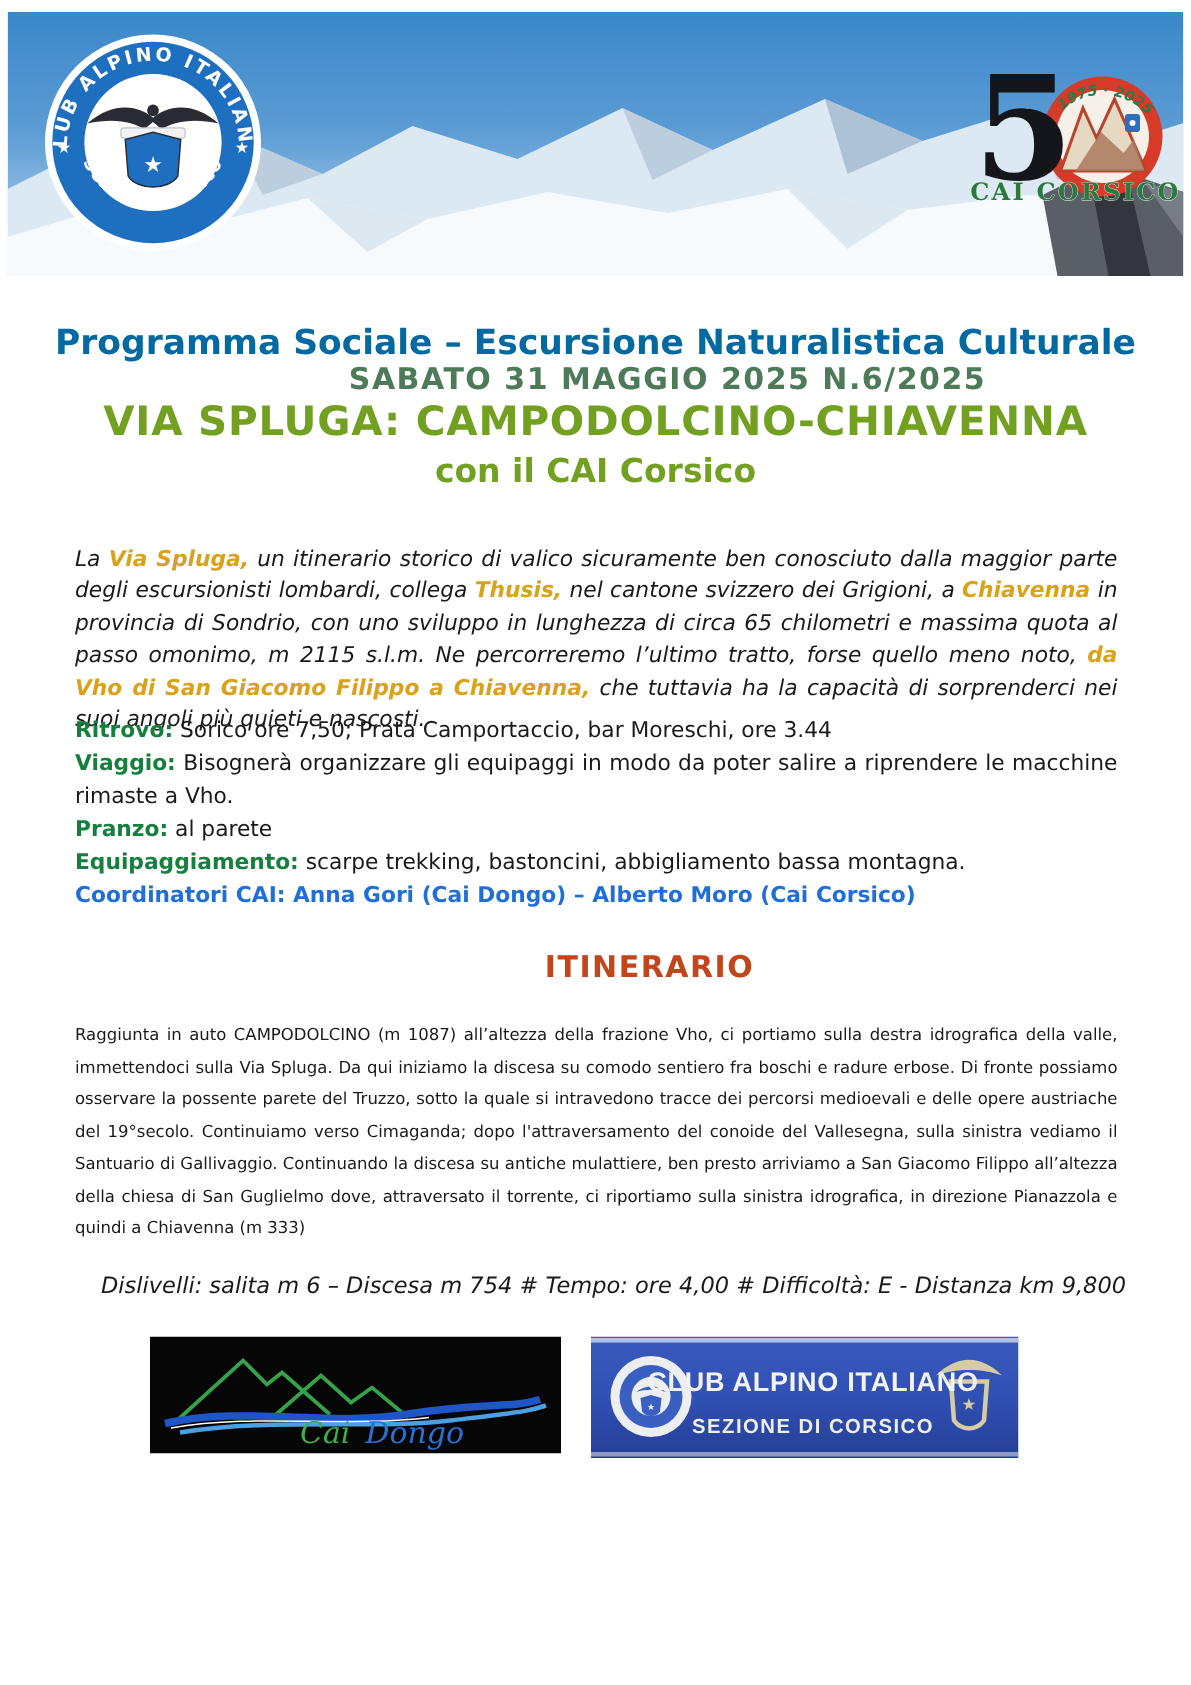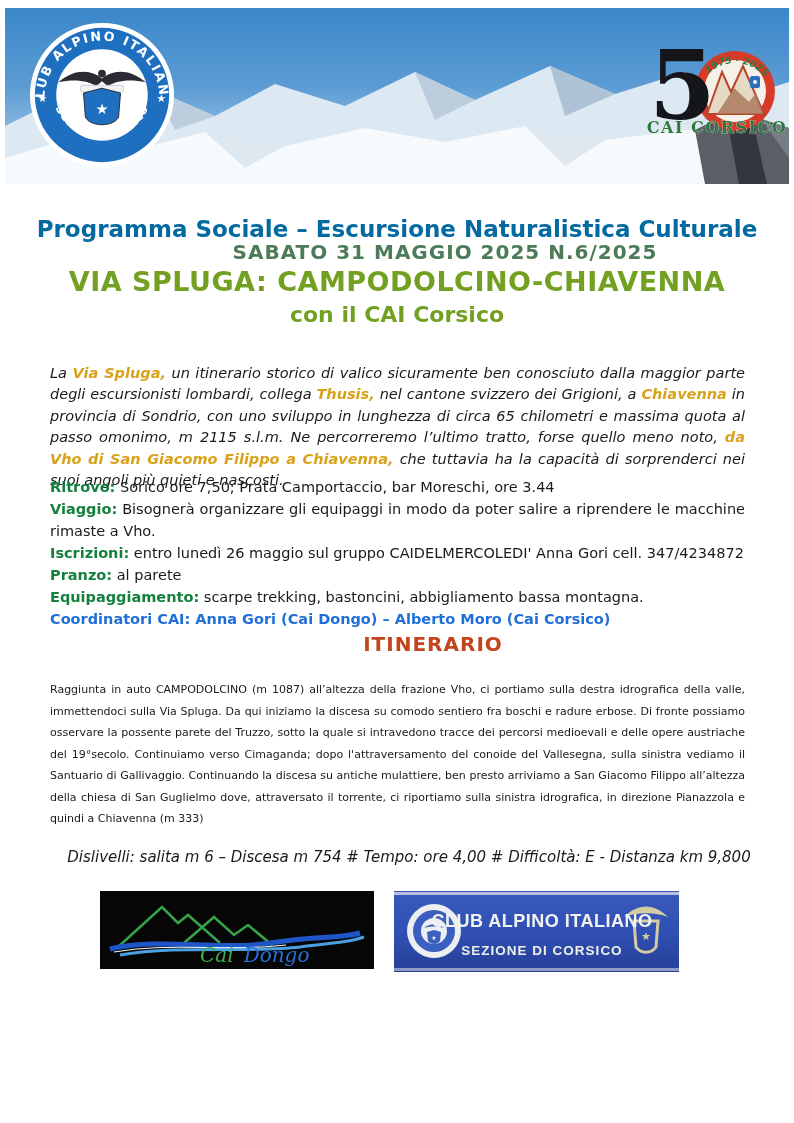--- a/index.html
+++ b/index.html
@@ -126,21 +126,20 @@
   <div class="tline t1">Programma Sociale – Escursione Naturalistica Culturale</div>
   <div class="tline t2">SABATO 31 MAGGIO 2025 N.6/2025</div>
   <div class="tline t3">VIA SPLUGA: CAMPODOLCINO-CHIAVENNA</div>
   <div class="tline t4">con il CAI Corsico</div>
 
   <p class="intro"><span>La </span><span class="hl">Via Spluga,</span><span> un itinerario storico di valico sicuramente ben conosciuto dalla maggior parte degli escursionisti lombardi, collega </span><span class="hl">Thusis,</span><span> nel cantone svizzero dei Grigioni, a </span><span class="hl">Chiavenna</span><span> in provincia di Sondrio, con uno sviluppo in lunghezza di circa 65 chilometri e massima quota al passo omonimo, m 2115 s.l.m. Ne percorreremo l’ultimo tratto, forse quello meno noto, </span><span class="hl">da Vho di San Giacomo Filippo a Chiavenna,</span><span> che tuttavia ha la capacità di sorprenderci nei suoi angoli più quieti e nascosti.</span></p>
 
   <div class="details">
     <p><span class="dlabel">Ritrovo:</span> <span>Sorico ore 7,50; Prata Camportaccio, bar Moreschi, ore 3.44</span></p>
     <p><span class="dlabel">Viaggio:</span> <span>Bisognerà organizzare gli equipaggi in modo da poter salire a riprendere le macchine rimaste a Vho.</span></p>
-    <p><span class="dlabel">Iscrizioni:</span> <span>entro lunedì 26 maggio sul gruppo CAIDELMERCOLEDI' Anna Gori cell. 347/4234872</span></p>
     <p><span class="dlabel">Pranzo:</span> <span>al parete</span></p>
     <p><span class="dlabel">Equipaggiamento:</span> <span>scarpe trekking, bastoncini, abbigliamento bassa montagna.</span></p>
     <p class="coord"><span>Coordinatori CAI:</span> <span>Anna Gori (Cai Dongo) – Alberto Moro (Cai Corsico)</span></p>
   </div>
 
   <div class="itin-head">ITINERARIO</div>
   <p class="itin-body">Raggiunta in auto CAMPODOLCINO (m 1087) all’altezza della frazione Vho, ci portiamo sulla destra idrografica della valle, immettendoci sulla Via Spluga. Da qui iniziamo la discesa su comodo sentiero fra boschi e radure erbose. Di fronte possiamo osservare la possente parete del Truzzo, sotto la quale si intravedono tracce dei percorsi medioevali e delle opere austriache del 19°secolo. Continuiamo verso Cimaganda; dopo l'attraversamento del conoide del Vallesegna, sulla sinistra vediamo il Santuario di Gallivaggio. Continuando la discesa su antiche mulattiere, ben presto arriviamo a San Giacomo Filippo all’altezza della chiesa di San Guglielmo dove, attraversato il torrente, ci riportiamo sulla sinistra idrografica, in direzione Pianazzola e quindi a Chiavenna (m 333)</p>
 
   <div class="stats">Dislivelli: salita m 6 – Discesa m 754  #  Tempo: ore 4,00  #  Difficoltà: E  - Distanza km 9,800</div>
 

